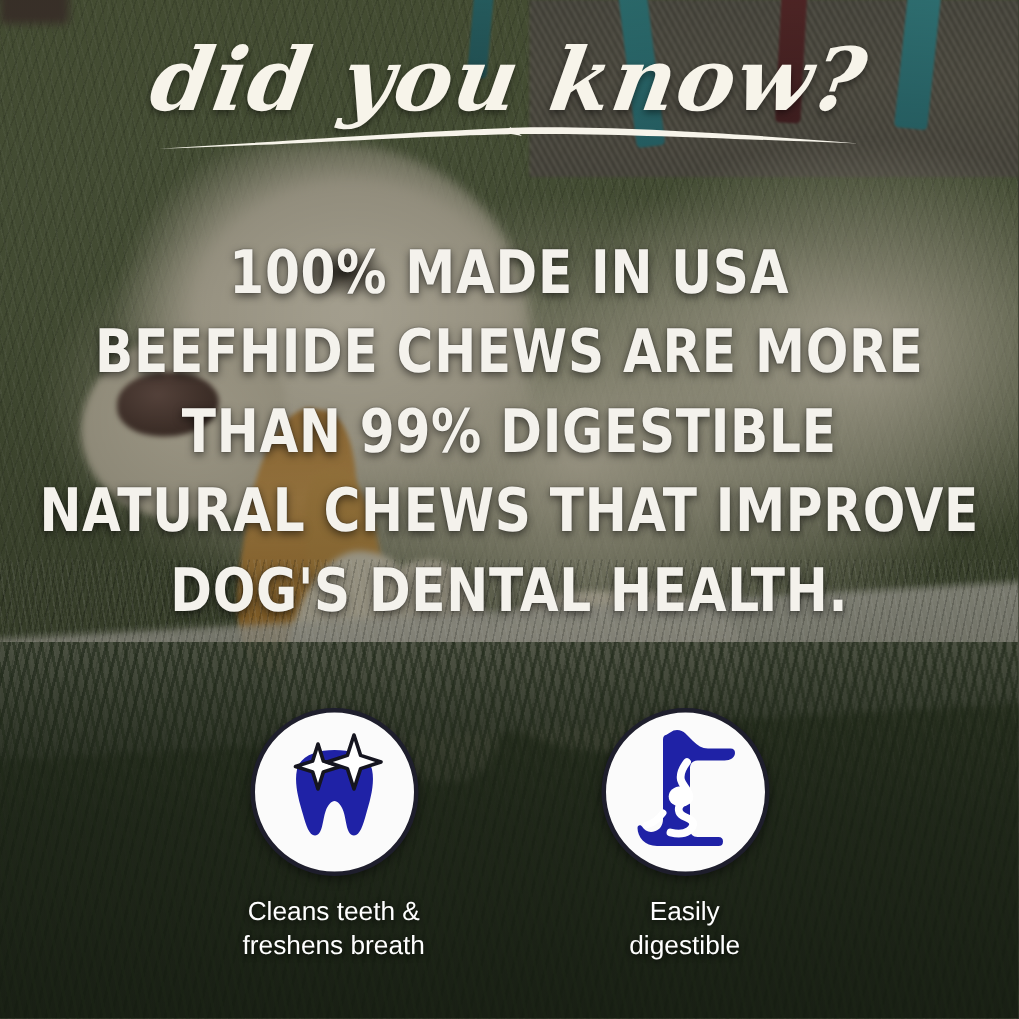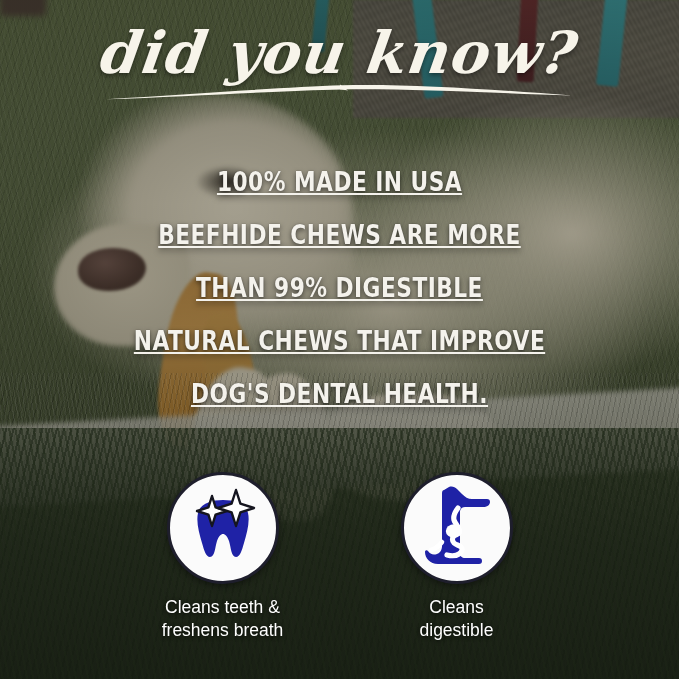--- a/index.html
+++ b/index.html
@@ -154,26 +154,25 @@
     position:absolute;left:104px;top:84px;width:470px;height:18px;
   }
 
   
   .copy{
     position:absolute;left:0;right:0;top:156px;
     text-align:center;
     color:#f4f2ec;
     font-family:"DejaVu Sans Condensed","Liberation Sans Narrow","Liberation Sans", sans-serif;
     font-weight:700;
-    font-size:26px;
+    font-size:40px;
     line-height:53px;
     letter-spacing:.5px;
     text-transform:uppercase;
     text-shadow:0 2px 6px rgba(0,0,0,.55), 0 0 1px rgba(0,0,0,.5);
-    text-decoration:underline;
   }
   .copy .ln{
     display:block;
     transform:scaleX(.93);
     
     background-image:
       radial-gradient(rgba(0,0,0,.0) 0 0);
   }
 
   
@@ -305,19 +304,19 @@
                    C 42 40, 46 42, 46 46
                    C 46 49, 43 50, 41 52
                    C 39 54, 39 57, 41 59
                    C 43 61, 46 61, 48 63
                    C 50 65, 49 68, 46 70
                    C 43 72, 38 72, 34 71" fill="none" stroke="#ffffff" stroke-width="5.2" stroke-linecap="round" stroke-linejoin="round"></path>
           <ellipse cx="41" cy="47" rx="8.2" ry="6.8" fill="#ffffff"></ellipse>
           <path d="M29 58 C 26 62, 22 65, 18 66" fill="none" stroke="#ffffff" stroke-width="4.6" stroke-linecap="round"></path>
         </svg>
       </div>
-      <div class="cap">Cleans
+      <div class="cap">Easily
 digestible</div>
     </div>
 
 
   </div>
 </div>
 
 </body></html>

